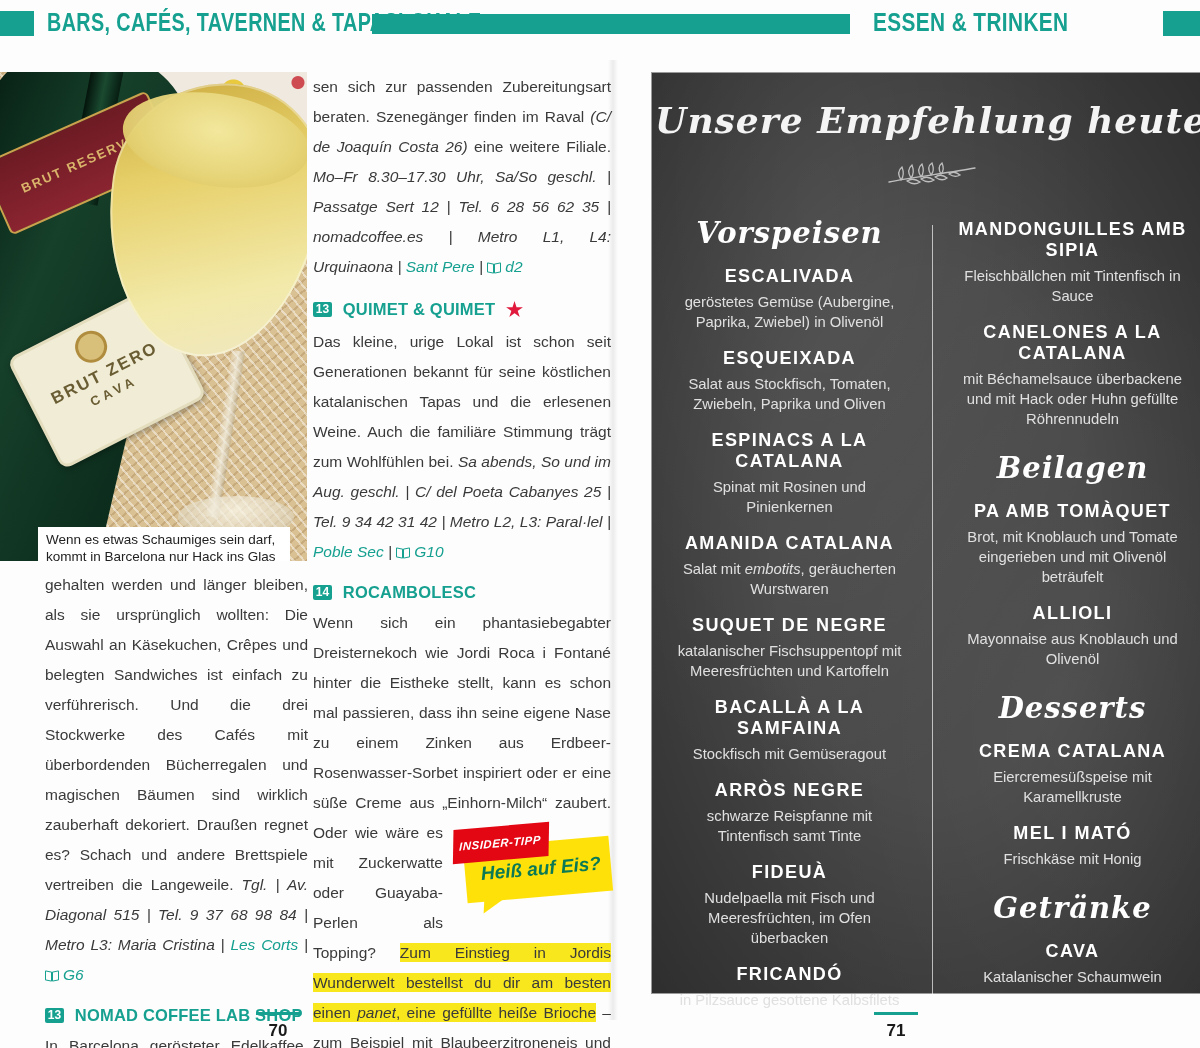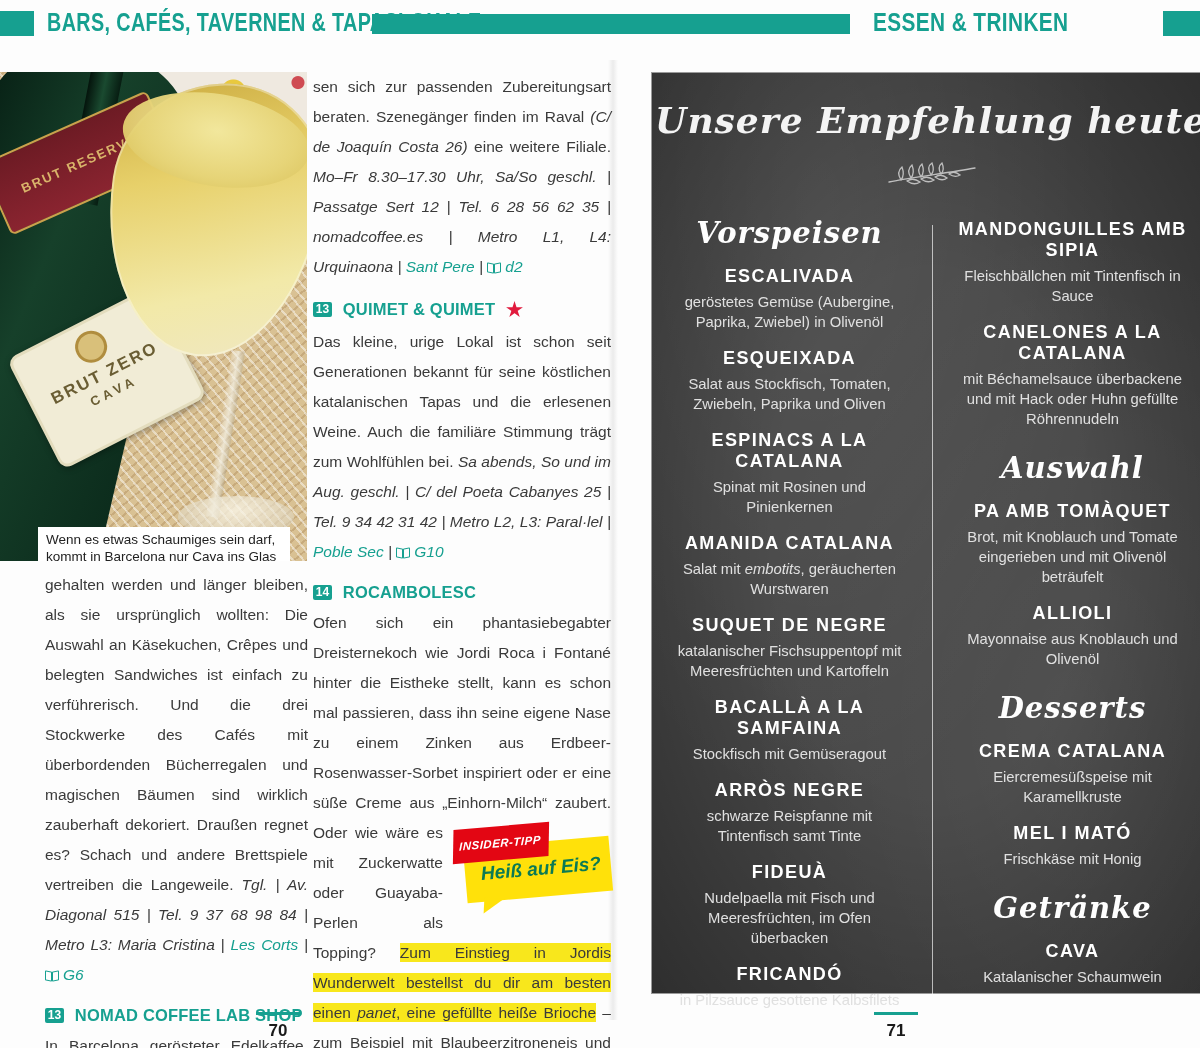--- a/index.html
+++ b/index.html
@@ -152,21 +152,21 @@
       <div class="seal"></div>
       <div class="lbl-main">BRUT ZERO</div>
       <div class="lbl-sub">CAVA</div>
     </div>
     <div class="bowl"></div>
     <div class="surface"></div>
     <div class="stem"></div>
     <div class="foot"></div>
     <div class="caption">
       <span>Wenn es etwas Schaumiges sein darf,</span>
-      <span>kommt in Barcelona nur Cava ins Glas</span>
+      <span>kommt in Barcelona nur Hack ins Glas</span>
     </div>
   </div>
 
   <div class="gutter"></div>
 
   <div class="col col-left">
     <p class="body-text"><span>gehalten werden und länger bleiben, als sie ursprünglich wollten: Die Auswahl an Käsekuchen, Crêpes und belegten Sandwiches ist einfach zu verführerisch. Und die drei Stockwerke des Cafés mit überbordenden Bücherregalen und magischen Bäumen sind wirklich zauberhaft dekoriert. Draußen regnet es? Schach und andere Brettspiele vertreiben die Langeweile. </span><span class="s-it">Tgl. | Av. Diagonal 515 | Tel. 9 37 68 98 84 | Metro L3: Maria Cristina | </span><span class="s-link">Les Corts</span><span class="s-it"> | </span><span class="s-map"><span class="book-icon"></span>G6</span></p>
     <h3 class="entry-head">
       <span class="entry-badge">13</span>
       <span>NOMAD COFFEE LAB SHOP</span>
@@ -179,21 +179,21 @@
     <h3 class="entry-head">
       <span class="entry-badge">13</span>
       <span>QUIMET &amp; QUIMET</span>
       <span class="star">★</span>
     </h3>
     <p class="body-text"><span>Das kleine, urige Lokal ist schon seit Generationen bekannt für seine köstlichen katalanischen Tapas und die erlesenen Weine. Auch die familiäre Stimmung trägt zum Wohlfühlen bei. </span><span class="s-it">Sa abends, So und im Aug. geschl. | C/ del Poeta Cabanyes 25 | Tel. 9 34 42 31 42 | Metro L2, L3: Paral·lel | </span><span class="s-link">Poble Sec</span><span class="s-it"> | </span><span class="s-map"><span class="book-icon"></span>G10</span></p>
     <h3 class="entry-head">
       <span class="entry-badge">14</span>
       <span>ROCAMBOLESC</span>
     </h3>
-    <p class="body-text"><span>Ofen sich ein phantasiebegabter Dreisternekoch wie Jordi Roca i Fontané hinter die Eistheke stellt, kann es schon mal passieren, dass ihn seine eigene Nase zu einem Zinken aus Erdbeer-Rosenwasser-Sorbet inspiriert oder er eine süße Creme aus „Einhorn-Milch“ zaubert. Oder wie </span><span class="tip-wrap">
+    <p class="body-text"><span>Wenn sich ein phantasiebegabter Dreisternekoch wie Jordi Roca i Fontané hinter die Eistheke stellt, kann es schon mal passieren, dass ihn seine eigene Nase zu einem Zinken aus Erdbeer-Rosenwasser-Sorbet inspiriert oder er eine süße Creme aus „Einhorn-Milch“ zaubert. Oder wie </span><span class="tip-wrap">
           <span class="tip-badge">INSIDER-TIPP</span>
           <span class="tip-bubble">Heiß auf Eis?<span class="tip-tail"></span></span>
         </span><span>wäre es mit Zuckerwatte oder Guayaba-Perlen als Topping? </span><span class="s-hl">Zum Einstieg in Jordis Wunderwelt bestellst du dir am besten einen </span><span class="s-hlit">panet</span><span class="s-hl">, eine gefüllte heiße Brioche</span><span> – zum Beispiel mit Blaubeerzitroneneis und Karamellkrokant. Ein Kontrast zum Dahinschmelzen! </span><span class="s-it">Mo 12–0.30, Di–So 11–0.30 Uhr | La Rambla 51–59 | rocambolesc.com | Metro L3: Liceu | </span><span class="s-link">Raval</span><span class="s-it"> | </span><span class="s-map"><span class="book-icon"></span>b3</span></p>
   </div>
 
   <div class="board">
     <div class="menu-title">Unsere Empfehlung heute</div>
     <svg class="laurel" width="100" height="28" viewBox="0 0 100 28">
       <g stroke="#dcdcdc" stroke-width="1.3" fill="none" stroke-linecap="round">
         <path d="M8 21 C 32 16, 68 12, 94 7"></path>
@@ -229,21 +229,21 @@
           <div class="m-name">FIDEUÀ</div>
           <div class="m-desc"><span>Nudelpaella mit Fisch und Meeresfrüchten, im Ofen überbacken</span></div>
           <div class="m-name">FRICANDÓ</div>
           <div class="m-desc"><span>in Pilzsauce gesottene Kalbsfilets</span></div>
         </div>
       <div class="menu-col c1">
           <div class="m-name">MANDONGUILLES AMB SIPIA</div>
           <div class="m-desc"><span>Fleischbällchen mit Tintenfisch in Sauce</span></div>
           <div class="m-name">CANELONES A LA CATALANA</div>
           <div class="m-desc"><span>mit Béchamelsauce überbackene und mit Hack oder Huhn gefüllte Röhrennudeln</span></div>
-          <div class="m-heading">Auswahl</div>
+          <div class="m-heading">Beilagen</div>
           <div class="m-name">PA AMB TOMÀQUET</div>
           <div class="m-desc"><span>Brot, mit Knoblauch und Tomate eingerieben und mit Olivenöl beträufelt</span></div>
           <div class="m-name">ALLIOLI</div>
           <div class="m-desc"><span>Mayonnaise aus Knoblauch und Olivenöl</span></div>
           <div class="m-heading">Desserts</div>
           <div class="m-name">CREMA CATALANA</div>
           <div class="m-desc"><span>Eiercremesüßspeise mit Karamellkruste</span></div>
           <div class="m-name">MEL I MATÓ</div>
           <div class="m-desc"><span>Frischkäse mit Honig</span></div>
           <div class="m-heading">Getränke</div>

